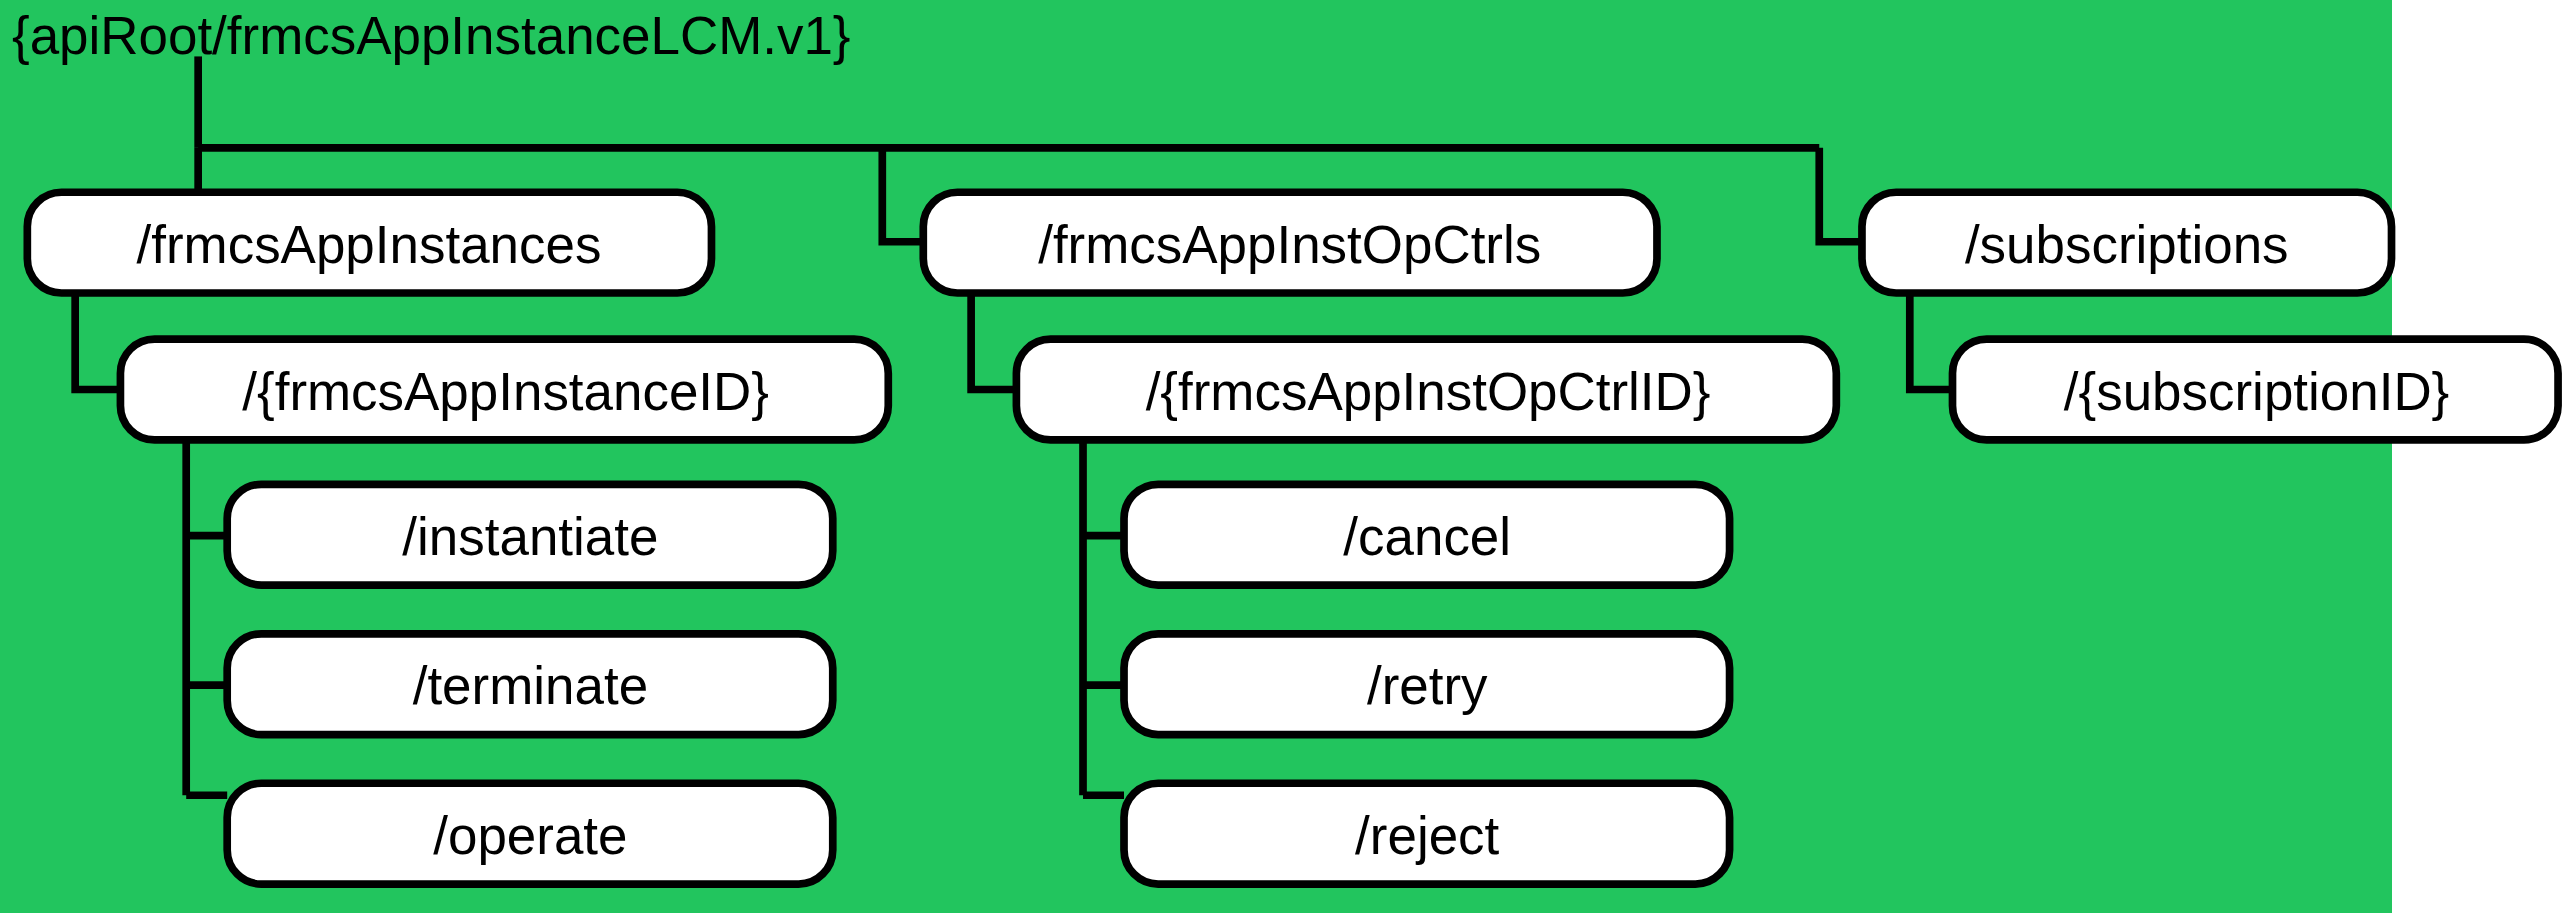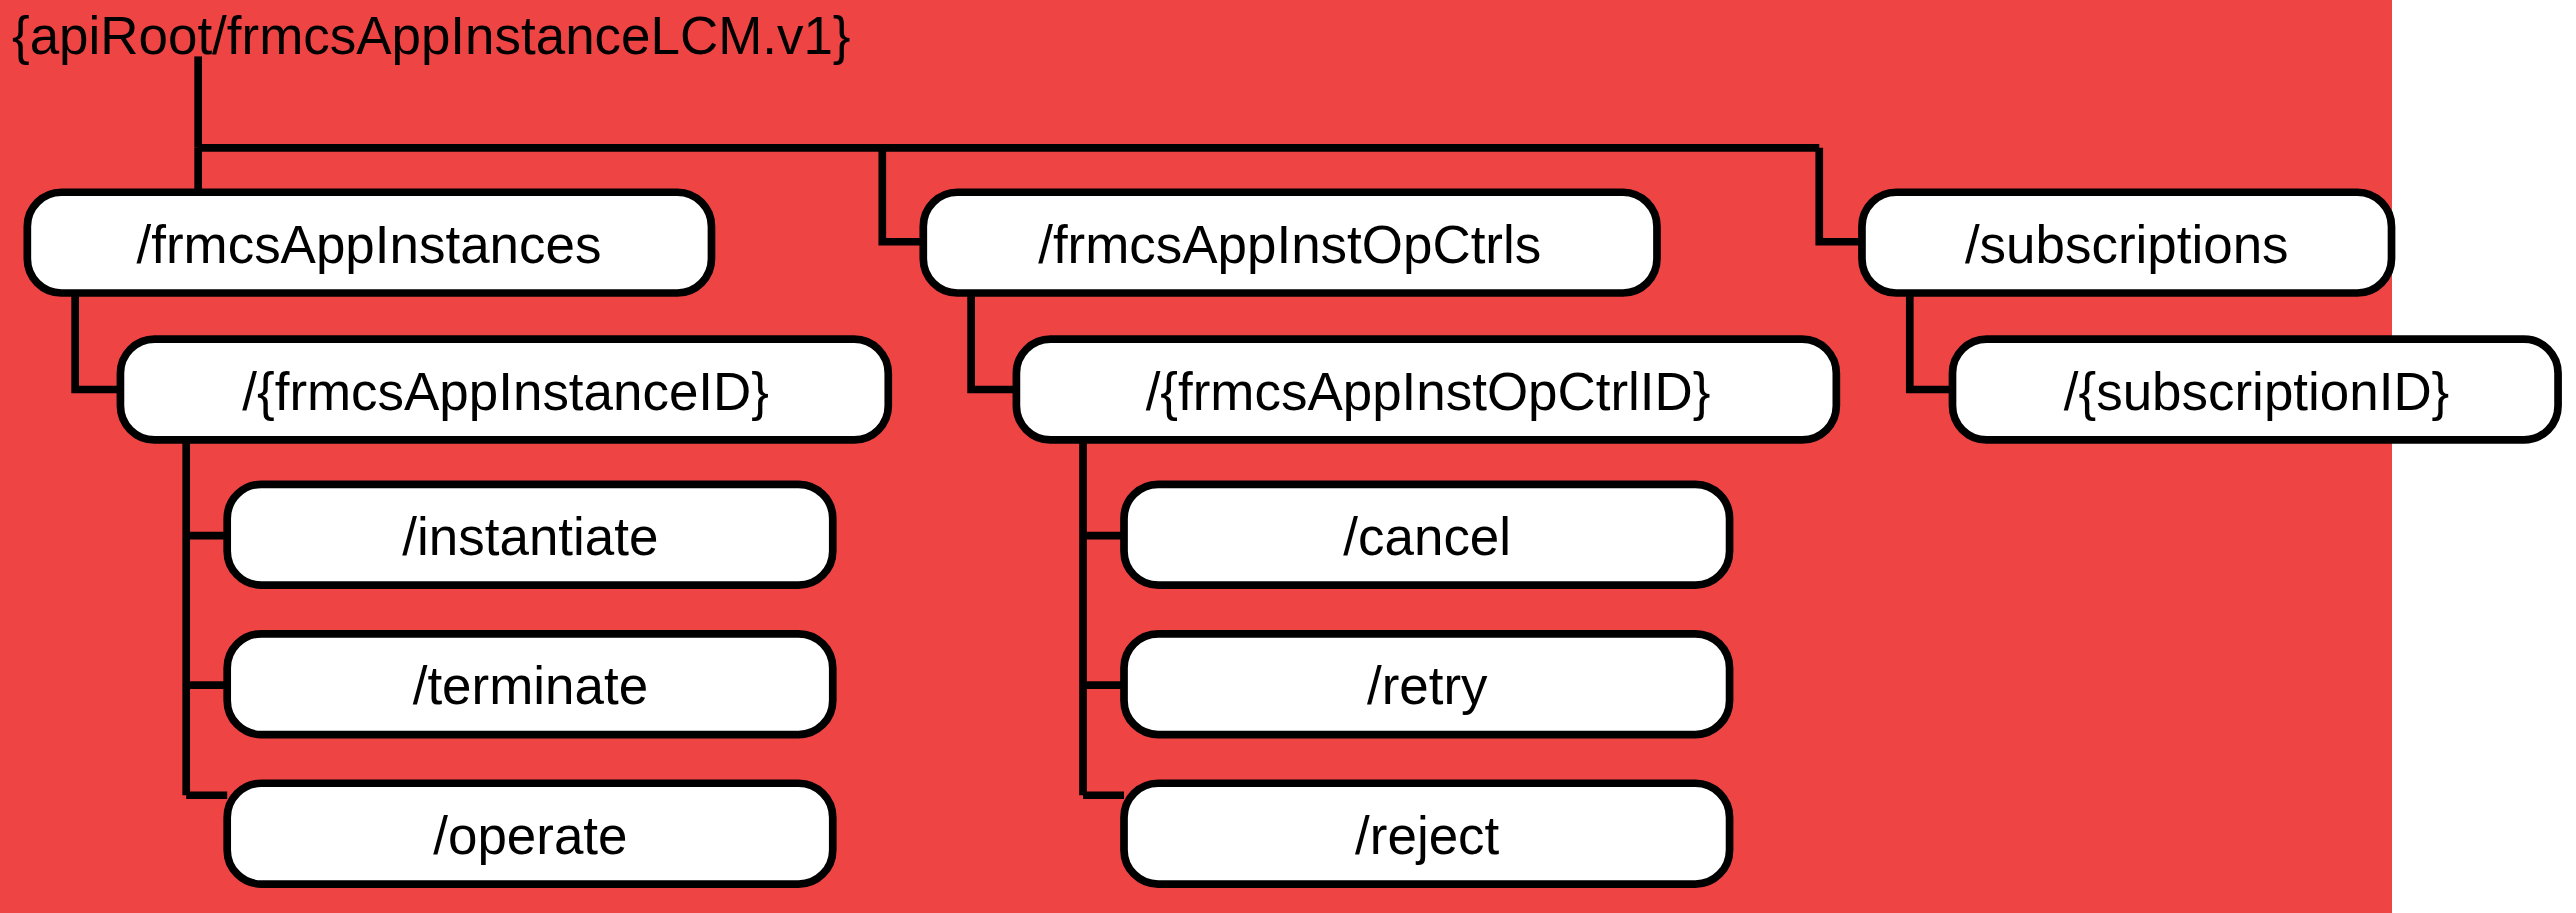--- a/index.html
+++ b/index.html
@@ -11,21 +11,21 @@
   body {
     width: 2576px;
     height: 914px;
     overflow: hidden;
     font-family: "Liberation Sans", sans-serif;
   }
   #diagram-root {
     position: relative;
     width: 2392px;
     height: 914px;
-    background: #ef4444;
+    background: #22c55e;
   }
   #tree-svg {
     display: block;
     width: 2576px;
     height: 914px;
   }
   .node-box {
     fill: #ffffff;
     stroke: #000000;
     stroke-width: 9;

